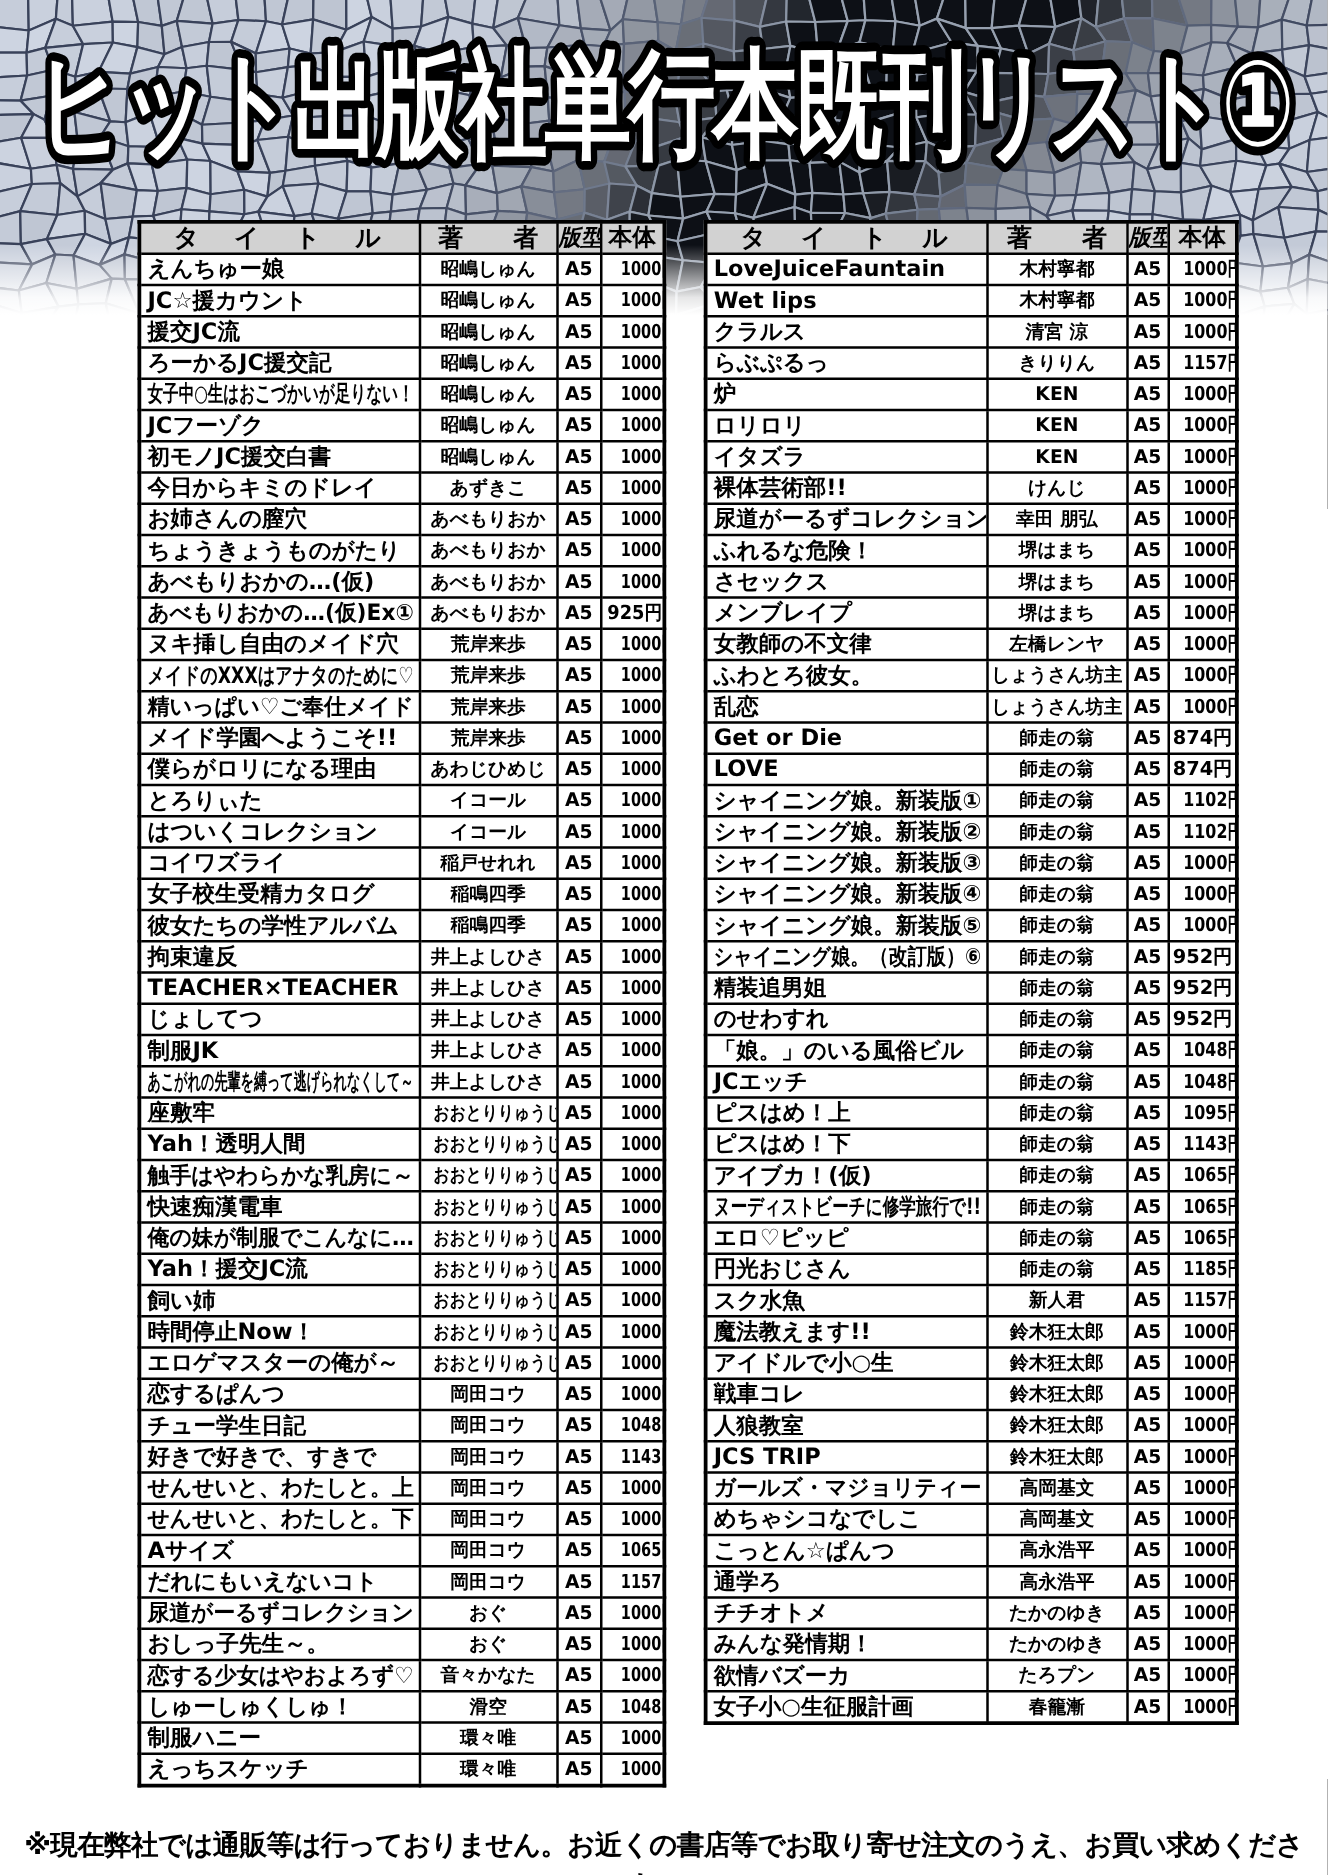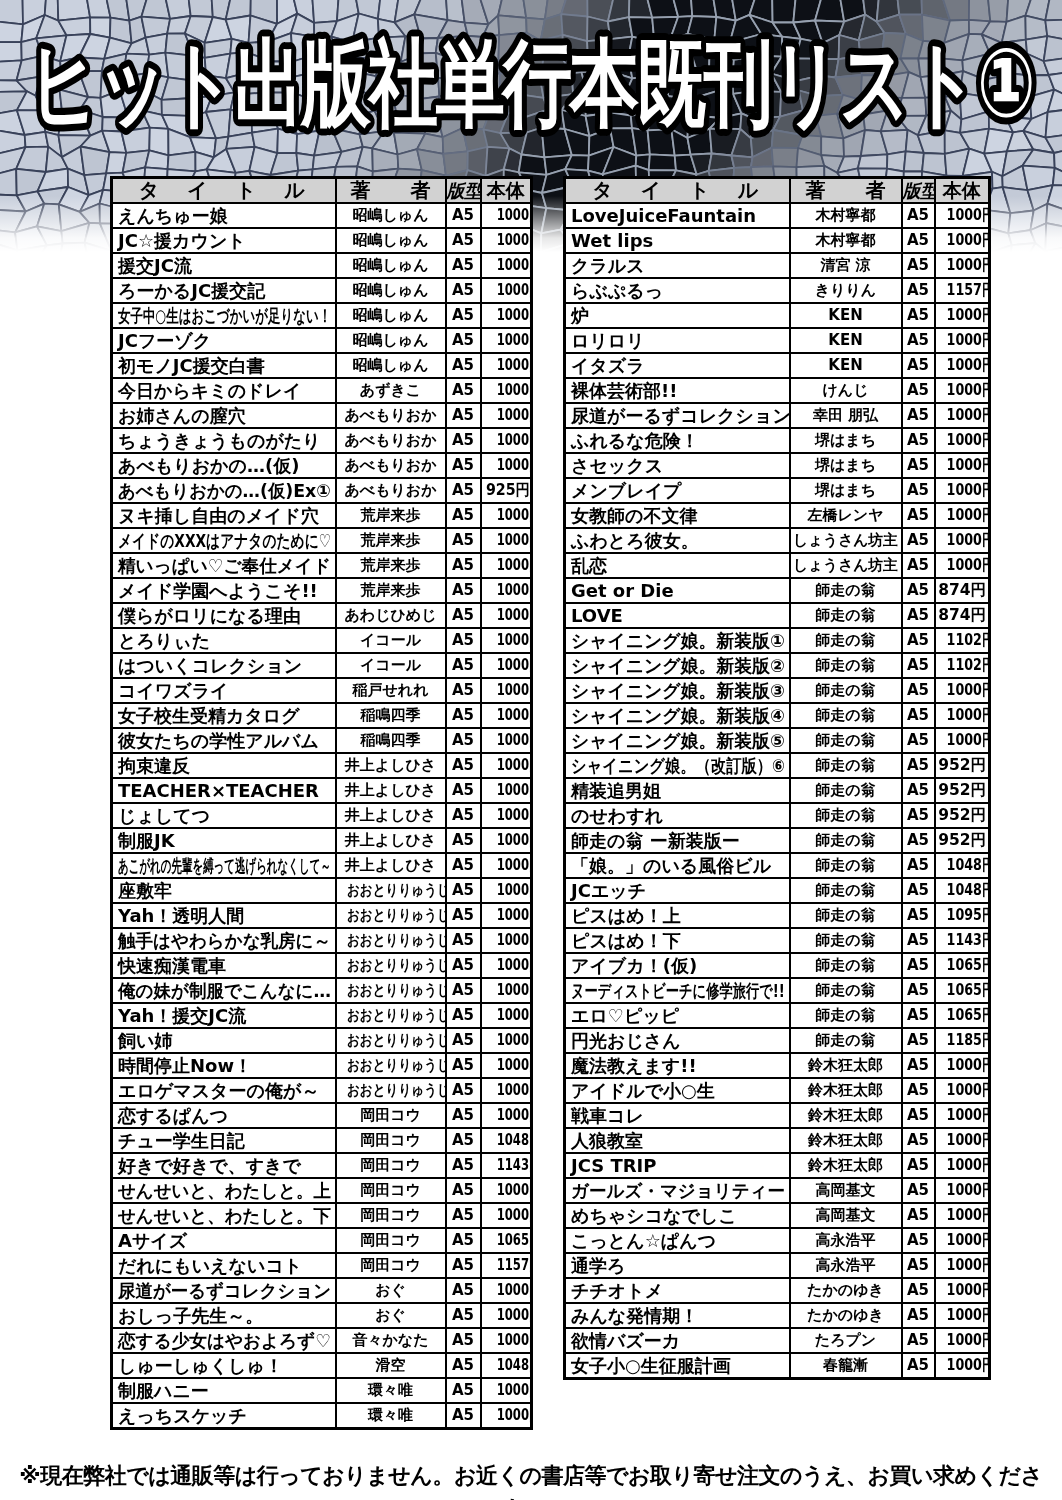--- a/index.html
+++ b/index.html
@@ -1259,26 +1259,20 @@
           <td class="cell-format"><span>A5</span></td>
           <td class="cell-price"><span>952円</span></td>
         </tr>
         <tr>
           <td class="cell-title"><span>のせわすれ</span></td>
           <td class="cell-author"><span>師走の翁</span></td>
           <td class="cell-format"><span>A5</span></td>
           <td class="cell-price"><span>952円</span></td>
         </tr>
         <tr>
-          <td class="cell-title"><span>師走の翁 ー新装版ー</span></td>
-          <td class="cell-author"><span>師走の翁</span></td>
-          <td class="cell-format"><span>A5</span></td>
-          <td class="cell-price"><span>952円</span></td>
-        </tr>
-        <tr>
           <td class="cell-title"><span>「娘。」のいる風俗ビル</span></td>
           <td class="cell-author"><span>師走の翁</span></td>
           <td class="cell-format"><span>A5</span></td>
           <td class="cell-price"><span style="transform: scaleX(0.819);">1048円</span></td>
         </tr>
         <tr>
           <td class="cell-title"><span>JCエッチ</span></td>
           <td class="cell-author"><span>師走の翁</span></td>
           <td class="cell-format"><span>A5</span></td>
           <td class="cell-price"><span style="transform: scaleX(0.819);">1048円</span></td>
@@ -1311,20 +1305,26 @@
           <td class="cell-title"><span>エロ♡ピッピ</span></td>
           <td class="cell-author"><span>師走の翁</span></td>
           <td class="cell-format"><span>A5</span></td>
           <td class="cell-price"><span style="transform: scaleX(0.819);">1065円</span></td>
         </tr>
         <tr>
           <td class="cell-title"><span>円光おじさん</span></td>
           <td class="cell-author"><span>師走の翁</span></td>
           <td class="cell-format"><span>A5</span></td>
           <td class="cell-price"><span style="transform: scaleX(0.819);">1185円</span></td>
+        </tr>
+        <tr>
+          <td class="cell-title"><span>スク水魚</span></td>
+          <td class="cell-author"><span>新人君</span></td>
+          <td class="cell-format"><span>A5</span></td>
+          <td class="cell-price"><span style="transform: scaleX(0.819);">1157円</span></td>
         </tr>
         <tr>
           <td class="cell-title"><span>魔法教えます!!</span></td>
           <td class="cell-author"><span>鈴木狂太郎</span></td>
           <td class="cell-format"><span>A5</span></td>
           <td class="cell-price"><span style="transform: scaleX(0.819);">1000円</span></td>
         </tr>
         <tr>
           <td class="cell-title"><span>アイドルで小○生</span></td>
           <td class="cell-author"><span>鈴木狂太郎</span></td>

